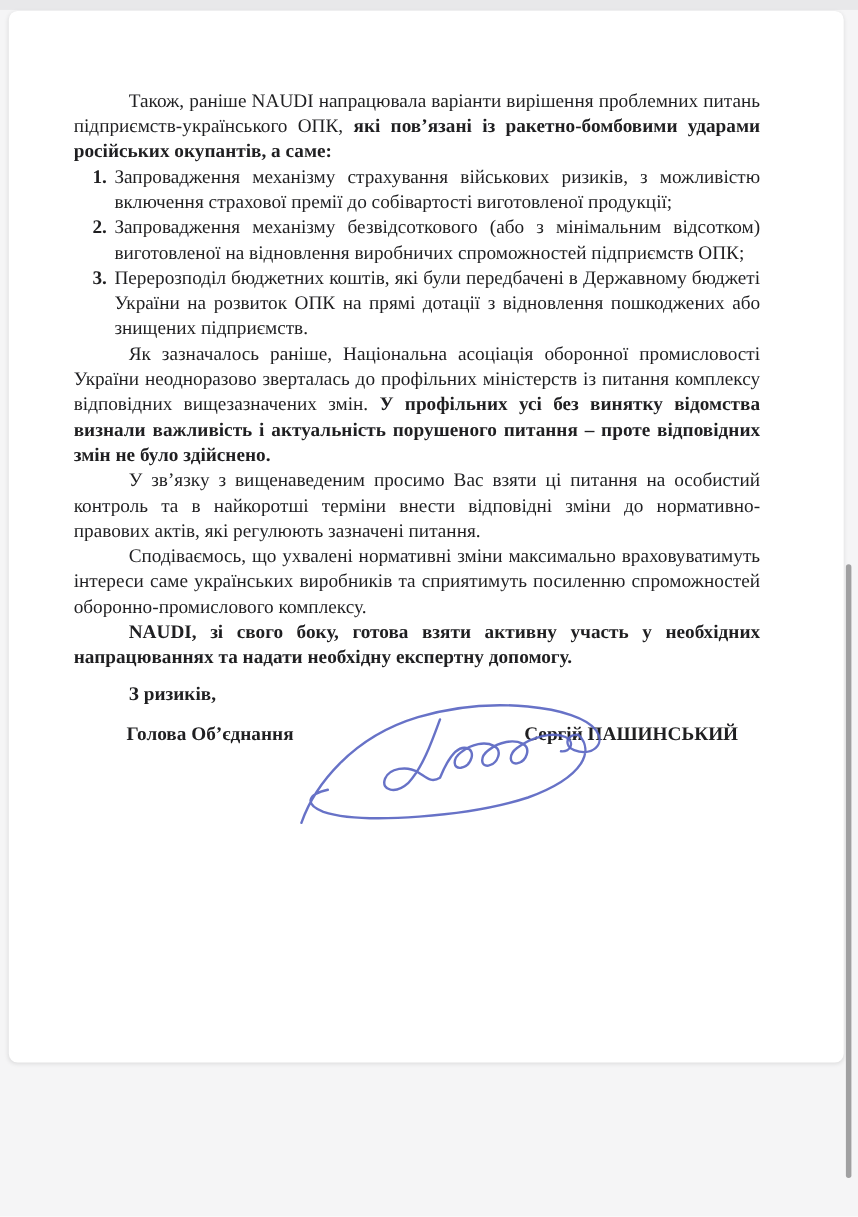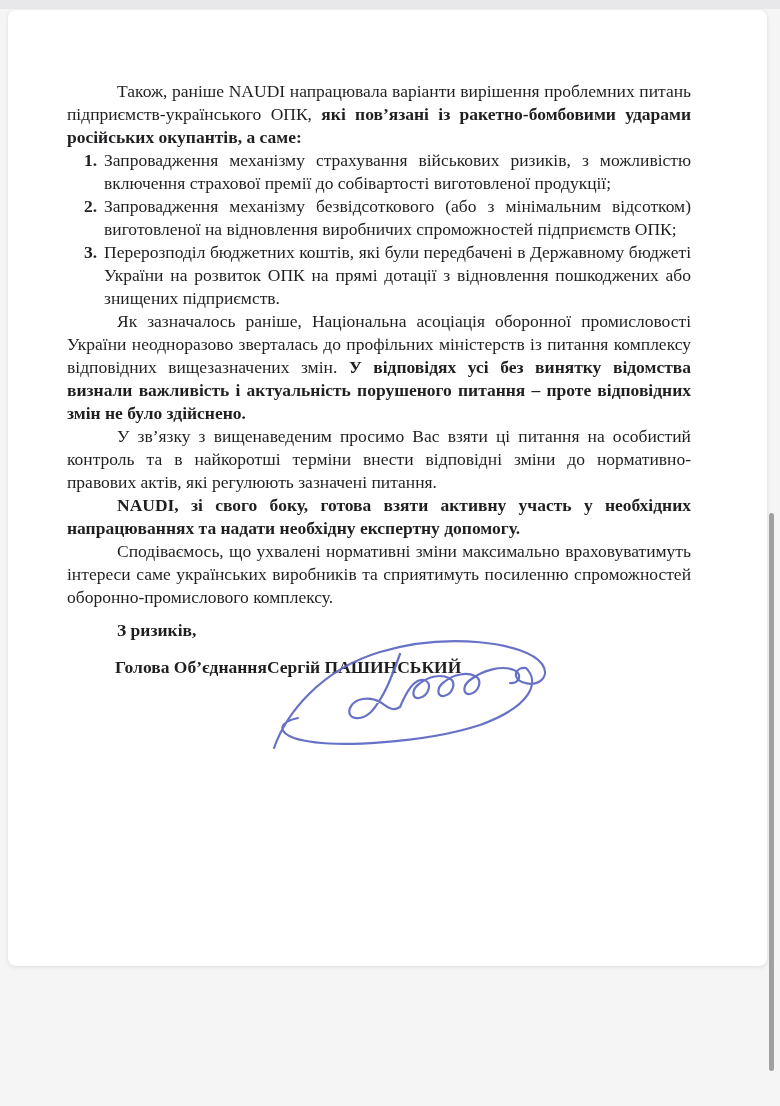--- a/index.html
+++ b/index.html
@@ -43,21 +43,21 @@
     font-weight: bold;
   }
   .closing {
     margin: 10px 0 0 0;
     text-indent: 50px;
     font-weight: bold;
   }
   .sig-row {
     margin-top: 14px;
     display: flex;
-    justify-content: flex-start;
+    justify-content: space-between;
     align-items: baseline;
     padding-left: 48px;
     padding-right: 20px;
     font-weight: bold;
   }
   .signature {
     position: absolute;
     left: 260px; top: 628px;
     width: 284px; height: 114px;
     pointer-events: none;
@@ -95,27 +95,27 @@
       <div class="li">
         <span class="num">2.</span>
         <span>Запровадження механізму безвідсоткового (або з мінімальним відсотком) виготовленої на відновлення виробничих спроможностей підприємств ОПК;</span>
       </div>
       <div class="li">
         <span class="num">3.</span>
         <span>Перерозподіл бюджетних коштів, які були передбачені в Державному бюджеті України на розвиток ОПК на прямі дотації з відновлення пошкоджених або знищених підприємств.</span>
       </div>
     </div>
 
-    <p class="para"><span>Як зазначалось раніше, Національна асоціація оборонної промисловості України неодноразово зверталась до профільних міністерств із питання комплексу відповідних вищезазначених змін. </span><b>У відповідях усі без винятку відомства визнали важливість і актуальність порушеного питання – проте відповідних змін не було здійснено.</b></p>
+    <p class="para"><span>Як зазначалось раніше, Національна асоціація оборонної промисловості України неодноразово зверталась до профільних міністерств із питання комплексу відповідних вищезазначених змін. </span><b>У профільних усі без винятку відомства визнали важливість і актуальність порушеного питання – проте відповідних змін не було здійснено.</b></p>
 
     <p class="para">У зв’язку з вищенаведеним просимо Вас взяти ці питання на особистий контроль та в найкоротші терміни внести відповідні зміни до нормативно-правових актів, які регулюють зазначені питання.</p>
 
+    <p class="para">Сподіваємось, що ухвалені нормативні зміни максимально враховуватимуть інтереси саме українських виробників та сприятимуть посиленню спроможностей оборонно-промислового комплексу.</p>
+
     <p class="para bold">NAUDI, зі свого боку, готова взяти активну участь у необхідних напрацюваннях та надати необхідну експертну допомогу.</p>
-
-    <p class="para">Сподіваємось, що ухвалені нормативні зміни максимально враховуватимуть інтереси саме українських виробників та сприятимуть посиленню спроможностей оборонно-промислового комплексу.</p>
 
     <p class="closing">З ризиків,</p>
 
     <div class="sig-row">
       <span>Голова Об’єднання</span>
       <span>Сергій ПАШИНСЬКИЙ</span>
     </div>
 
   </div>
 

